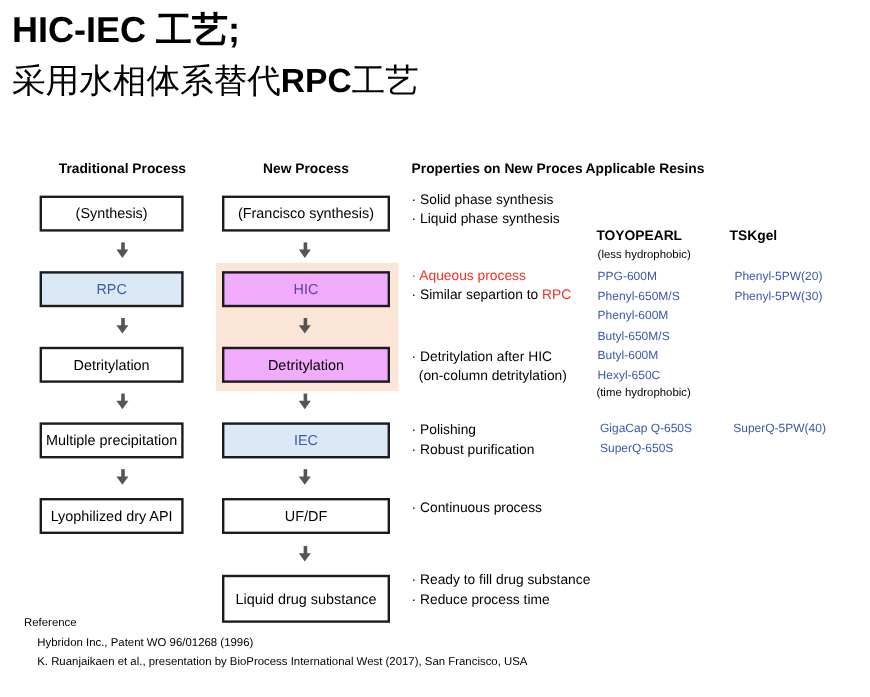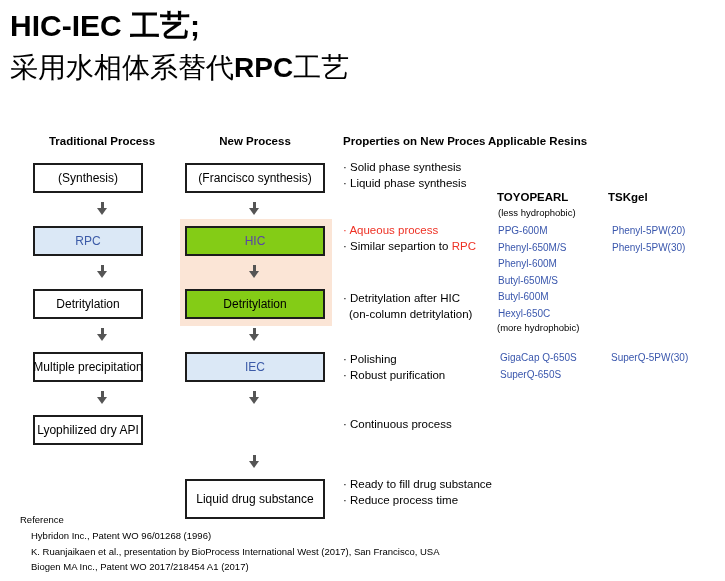--- a/index.html
+++ b/index.html
@@ -18,24 +18,24 @@
   .ch-new  { left:185px; width:140px; text-align:center; }
   .ch-prop { left:343px; width:142px; overflow:hidden; }
   .ch-res  { left:488px; }
 
   
   .hl { position:absolute; left:180px; top:219px; width:152px; height:107px; background:#fbe5d6; }
 
   
   .box { position:absolute; height:30px; box-sizing:border-box; border:2px solid #1c1c1c; background:#fff;
          display:flex; align-items:center; justify-content:center; font-size:12px; white-space:nowrap; }
-  .c1 { left:33px;  width:110px; }
+  .c1 { left:33px;  width:120px; }
   .c2 { left:185px; width:140px; }
   .blue  { background:#dbe8f6; }
-  .peach { background:#84cc16; }
+  .peach { background:#f0abfc; }
   .t-blue   { color:#3c5ba8; }
   .t-purple { color:#5b43a8; }
 
   
   .arr { position:absolute; width:13px; height:14px; }
   .arr::before { content:""; position:absolute; left:5px; top:0; width:3px; height:7px; background:#555; }
   .arr::after  { content:""; position:absolute; left:1px; top:6px; width:0; height:0;
                  border-left:5.5px solid transparent; border-right:5.5px solid transparent;
                  border-top:7.5px solid #555; }
 
@@ -73,20 +73,21 @@
   <div class="box c1" style="top:163px">(Synthesis)</div>
   <div class="box c1 blue t-blue" style="top:226px">RPC</div>
   <div class="box c1" style="top:289px">Detritylation</div>
   <div class="box c1" style="top:352px">Multiple precipitation</div>
   <div class="box c1" style="top:415px">Lyophilized dry API</div>
 
   <div class="box c2" style="top:163px">(Francisco synthesis)</div>
   <div class="box c2 peach t-purple" style="top:226px">HIC</div>
   <div class="box c2 peach" style="top:289px">Detritylation</div>
   <div class="box c2 blue t-blue" style="top:352px">IEC</div>
+  <div class="box c2" style="top:415px">UF/DF</div>
   <div class="box c2" style="top:479px; height:40px">Liquid drug substance</div>
 
   <div class="arr" style="left:96px; top:202px"></div>
   <div class="arr" style="left:96px; top:265px"></div>
   <div class="arr" style="left:96px; top:328px"></div>
   <div class="arr" style="left:96px; top:391px"></div>
 
   <div class="arr" style="left:248px; top:202px"></div>
   <div class="arr" style="left:248px; top:265px"></div>
   <div class="arr" style="left:248px; top:328px"></div>
@@ -126,30 +127,29 @@
     <div>Phenyl-650M/S</div>
     <div>Phenyl-600M</div>
     <div>Butyl-650M/S</div>
     <div>Butyl-600M</div>
     <div>Hexyl-650C</div>
   </div>
   <div class="rlist" style="left:612px; top:223px">
     <div>Phenyl-5PW(20)</div>
     <div>Phenyl-5PW(30)</div>
   </div>
-  <div class="small-note" style="left:497px; top:322px">(more hydrophobic)</div>
+  <div class="small-note" style="left:497px; top:322px">(time hydrophobic)</div>
 
   <div class="rlist" style="left:500px; top:350px">
     <div>GigaCap Q-650S</div>
     <div>SuperQ-650S</div>
   </div>
   <div class="rlist" style="left:611px; top:350px">
-    <div>SuperQ-5PW(30)</div>
+    <div>SuperQ-5PW(40)</div>
   </div>
 
   <div class="refs">
     <div>Reference</div>
     <div class="item">Hybridon Inc., Patent WO 96/01268 (1996)</div>
     <div class="item">K. Ruanjaikaen et al., presentation by BioProcess International West (2017), San Francisco, USA</div>
-    <div class="item">Biogen MA Inc., Patent WO 2017/218454 A1 (2017)</div>
   </div>
 
 </div>
 
 </body></html>

